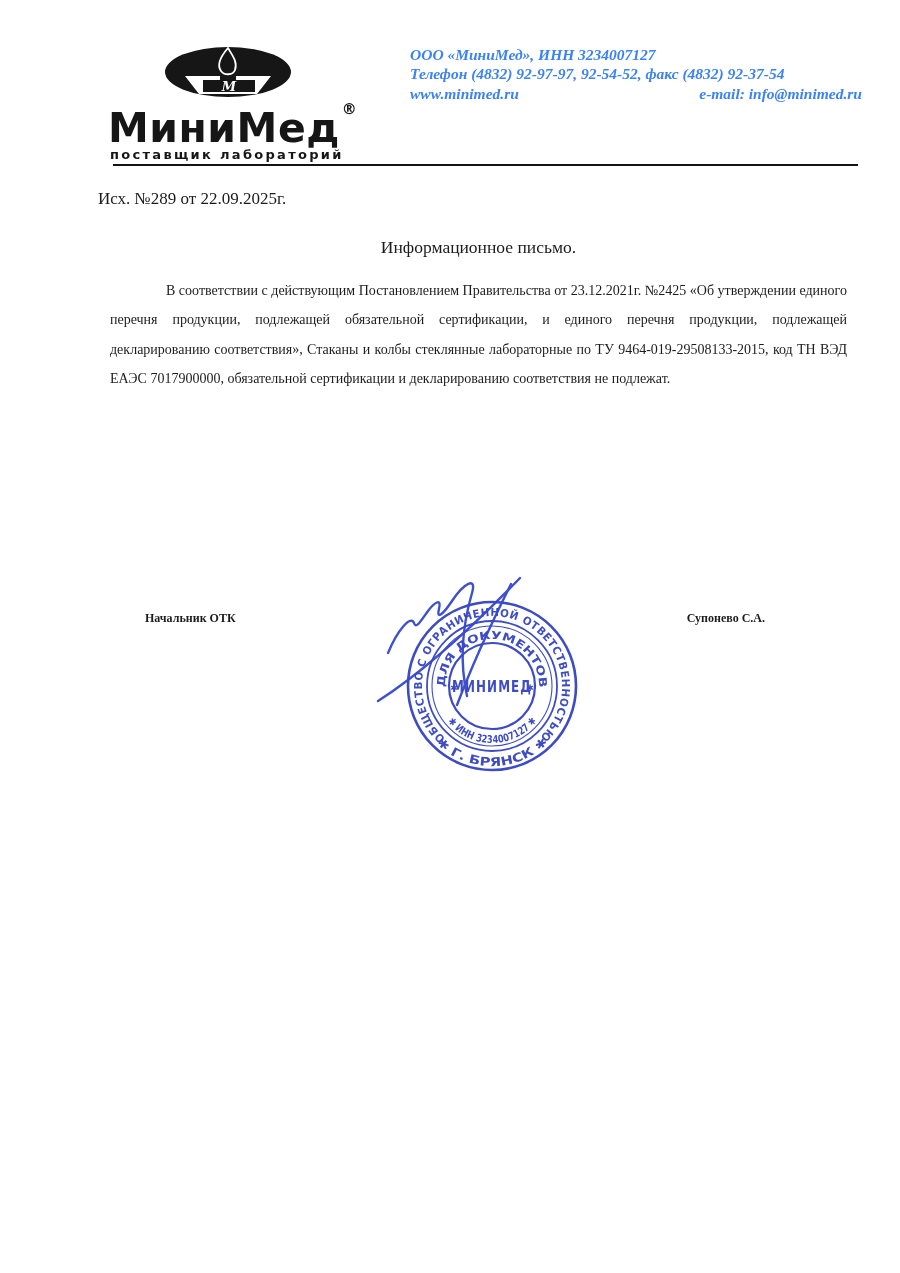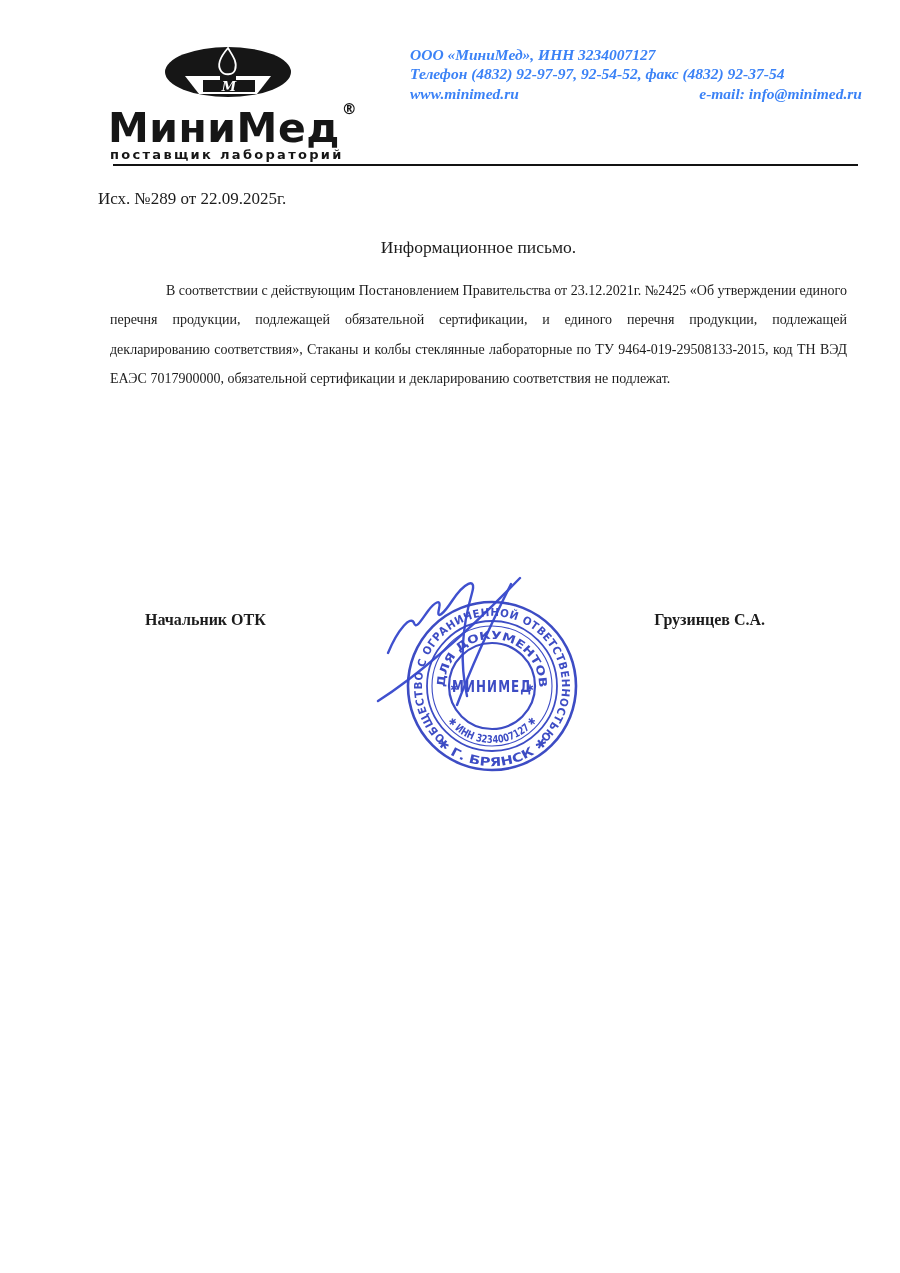--- a/index.html
+++ b/index.html
@@ -42,21 +42,21 @@
   .title { position:absolute; left:110px; top:229px; width:737px; text-align:center; font-size:17.5px;margin-top:8px; }
   .body-text {
     position:absolute; left:110px; top:276px; width:737px;
     font-size:14px; line-height:29.3px; text-align:justify; text-indent:56px;
   }
 
   
   .sig-row {
     position:absolute; left:110px; top:611px; width:737px;
     display:flex; justify-content:space-between;
-    padding:0 82px 0 35px; font-weight:700; font-size:16px;align-items:flex-end;
+    padding:0 82px 0 35px; font-weight:700; font-size:12px;align-items:flex-end;
   }
   .stamp-wrap { position:absolute; left:370px; top:553px; width:250px; height:225px; }
   .stamp-text { font-family:"DejaVu Sans", sans-serif; font-weight:700; fill:#2f3fc0; }
 </style>
 </head>
 <body>
 
 <div class="page">
 
   <div class="logo">
@@ -83,21 +83,21 @@
   </div>
 
   <div class="rule"></div>
 
   <div class="ref">Исх. №289 от 22.09.2025г.</div>
   <div class="title">Информационное письмо.</div>
   <p class="body-text">В соответствии с действующим Постановлением Правительства от 23.12.2021г. №2425 «Об утверждении единого перечня продукции, подлежащей обязательной сертификации, и единого перечня продукции, подлежащей декларированию соответствия», Стаканы и колбы стеклянные лабораторные по ТУ 9464-019-29508133-2015, код ТН ВЭД ЕАЭС 7017900000, обязательной сертификации и декларированию соответствия не подлежат.</p>
 
   <div class="sig-row">
     <span>Начальник ОТК</span>
-    <span>Грузинцев С.А.</span>
+    <span>Супонево С.А.</span>
   </div>
 
   <svg class="stamp-wrap" viewBox="0 0 250 225" aria-hidden="true">
     <defs>
       <path id="arcOuterTop" d="M 77 186.6 A 70 70 0 1 1 167 186.6" fill="none"></path>
       <path id="arcOuterBottom" d="M 60.7 184.4 A 80 80 0 0 0 183.3 184.4" fill="none"></path>
       <path id="arcMidTop" d="M 77.8 149.1 A 47 47 0 1 1 166.2 149.1" fill="none"></path>
       <path id="arcMidBottom" d="M 75.3 165.7 A 57 57 0 0 0 168.7 165.7" fill="none"></path>
     </defs>
 

